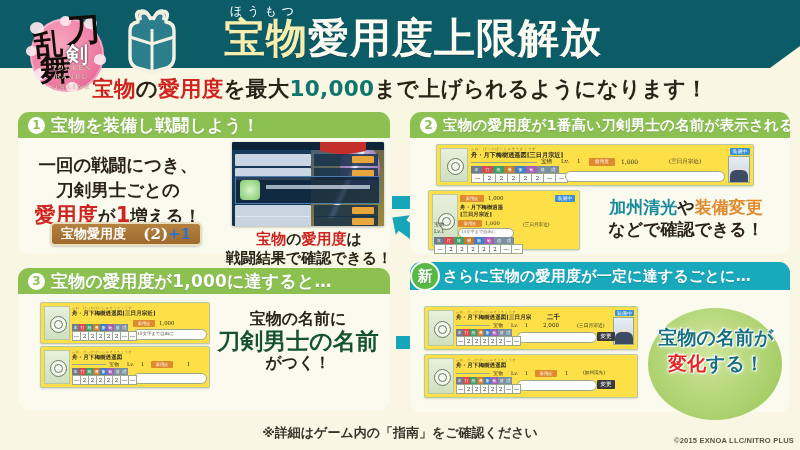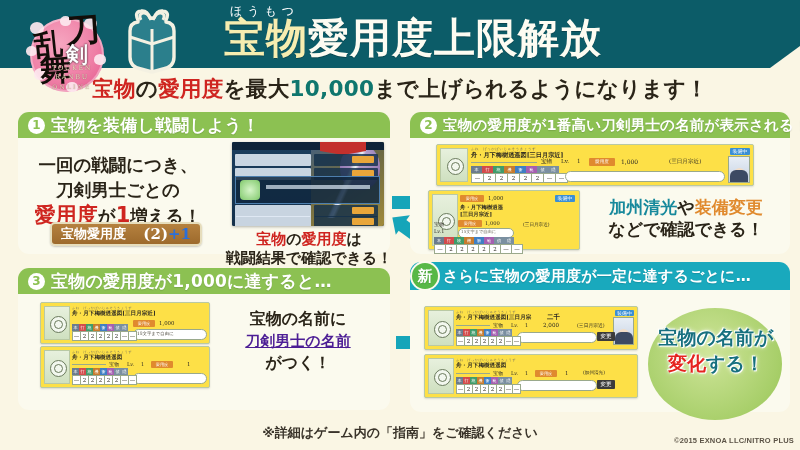--- a/index.html
+++ b/index.html
@@ -205,21 +205,21 @@
   .p2-cap .teal{color:#17899c;}
   .p2-cap .org{color:#e08a2e;}
 
   
   #card3a{left:22px;top:8px;width:168px;height:40px;}
   #card3b{left:22px;top:52px;width:168px;height:40px;}
   .p3-cap{
     position:absolute;left:192px;top:14px;width:176px;text-align:center;
     font-size:16px;font-weight:700;line-height:22px;color:#2a2418;
   }
-  .p3-cap .red{color:#4c1d95;font-size:15px;text-decoration:underline;}
+  .p3-cap .red{color:#14532d;font-size:23px;}
 
   
   .p4-circle{
     position:absolute;left:238px;top:20px;width:134px;height:112px;border-radius:50%;
     background:radial-gradient(circle at 45% 40%,#cfe59a,#a8cf6a 70%,#95c252);
   }
   #card4a{left:14px;top:18px;width:212px;height:42px;}
   #card4b{left:14px;top:66px;width:212px;height:42px;}
   .p4-cap{
     position:absolute;left:236px;top:36px;width:140px;text-align:center;

